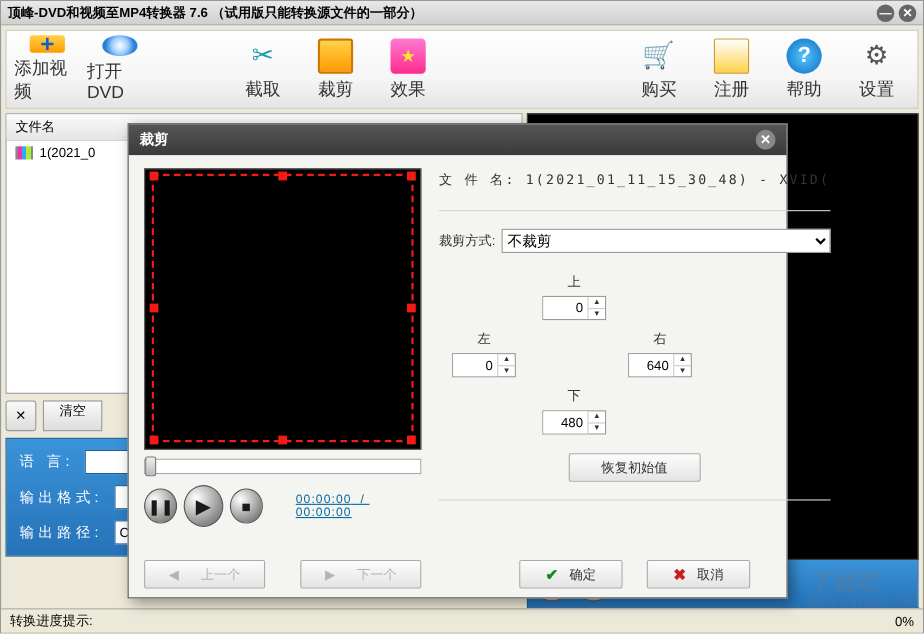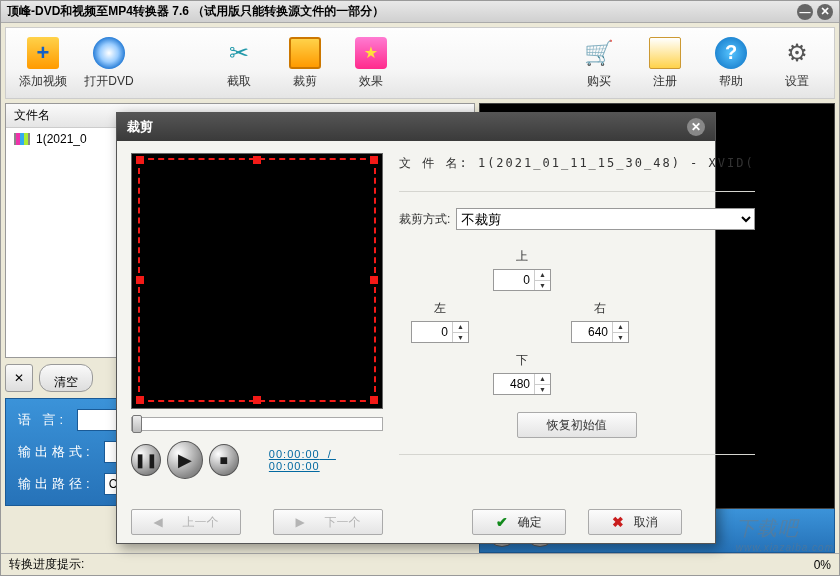--- a/index.html
+++ b/index.html
@@ -7,32 +7,32 @@
 
 
 .main-window { width: 840px; height: 576px; background: #ece9d8; border: 1px solid #999; display: flex; flex-direction: column; }
 .titlebar { height: 22px; background: linear-gradient(#e8e8e8, #d0d0d0); display: flex; align-items: center; padding: 0 6px; font-weight: bold; border-bottom: 1px solid #aaa; }
 .titlebar .title { flex: 1; }
 .titlebar .winbtn { width: 16px; height: 16px; margin-left: 4px; border-radius: 50%; background: #666; color: #fff; display: inline-flex; align-items: center; justify-content: center; font-size: 11px; cursor: pointer; }
 
 .toolbar { height: 72px; background: linear-gradient(#fefefe, #f6f6f6 60%, #e5e5e5); border: 1px solid #ccc; margin: 4px; display: flex; align-items: center; padding: 0 6px; gap: 4px; }
 .tbtn { width: 62px; height: 64px; display: flex; flex-direction: column; align-items: center; justify-content: center; gap: 4px; border: 1px solid transparent; border-radius: 3px; cursor: pointer; }
 .tbtn .ticon { width: 32px; height: 32px; display: flex; align-items: center; justify-content: center; font-size: 24px; }
-.tbtn .tlabel { font-size: 12px; color: #333; }
+.tbtn .tlabel { font-size: 16px; color: #333; }
 .tspacer { flex: 1; }
 
 .content { flex: 1; display: flex; margin: 0 4px; gap: 4px; }
 .left-panel { width: 470px; display: flex; flex-direction: column; }
 .filelist { background: #fff; border: 1px solid #999; height: 255px; }
 .filelist-header { background: linear-gradient(#fafafa,#e5e5e5); border-bottom: 1px solid #ccc; padding: 3px 8px; font-size: 12px; }
 .filelist-row { padding: 4px 8px; display: flex; align-items: center; gap: 6px; }
 .filelist-row .fileicon { width: 16px; height: 12px; background: linear-gradient(90deg,#888 0 2px,#e3a 2px 6px,#3ae 6px 10px,#ae3 10px 14px,#888 14px 16px); }
 .listbtns { display: flex; gap: 6px; margin-top: 6px; align-items: center; }
 .listbtns .ibtn { width: 28px; height: 28px; background: linear-gradient(#fafafa,#ddd); border: 1px solid #999; border-radius: 3px; display: flex; align-items: center; justify-content: center; cursor: pointer; }
-.clearbtn { height: 28px; padding: 0 14px; background: linear-gradient(#fafafa,#ddd); border: 1px solid #999; border-radius: 12px; cursor: pointer; display: flex; align-items: flex-end; }
+.clearbtn { height: 28px; padding: 0 14px; background: linear-gradient(#fafafa,#ddd); border: 1px solid #999; border-radius: 0; cursor: pointer; display: flex; align-items: flex-start; }
 
 .settings-area { background: linear-gradient(180deg,#3b93d9,#2672b8); border: 1px solid #1a5a96; margin-top: 6px; padding: 10px 12px; display: flex; flex-direction: column; gap: 10px; color: #fff; font-size: 13px; }
 .settings-row { display: flex; align-items: center; gap: 10px; }
 .settings-row label { letter-spacing: 4px; }
 .settings-row input, .settings-row select { flex: 1; height: 22px; background: #fff; border: 1px solid #1a5a96; padding: 0 4px; font-size: 12px; }
 
 .right-panel { flex: 1; display: flex; flex-direction: column; }
 .preview { background: #000; border: 1px solid #444; flex: 1; position: relative; }
 .preview-ctrls { height: 44px; display: flex; align-items: center; gap: 6px; padding: 0 6px; background: linear-gradient(180deg,#3b93d9,#2672b8); border: 1px solid #1a5a96; border-top: none; }
 .roundbtn { width: 32px; height: 32px; border-radius: 50%; background: radial-gradient(circle at 30% 30%, #fff, #888); border: 1px solid #555; cursor: pointer; display: flex; align-items: center; justify-content: center; }

